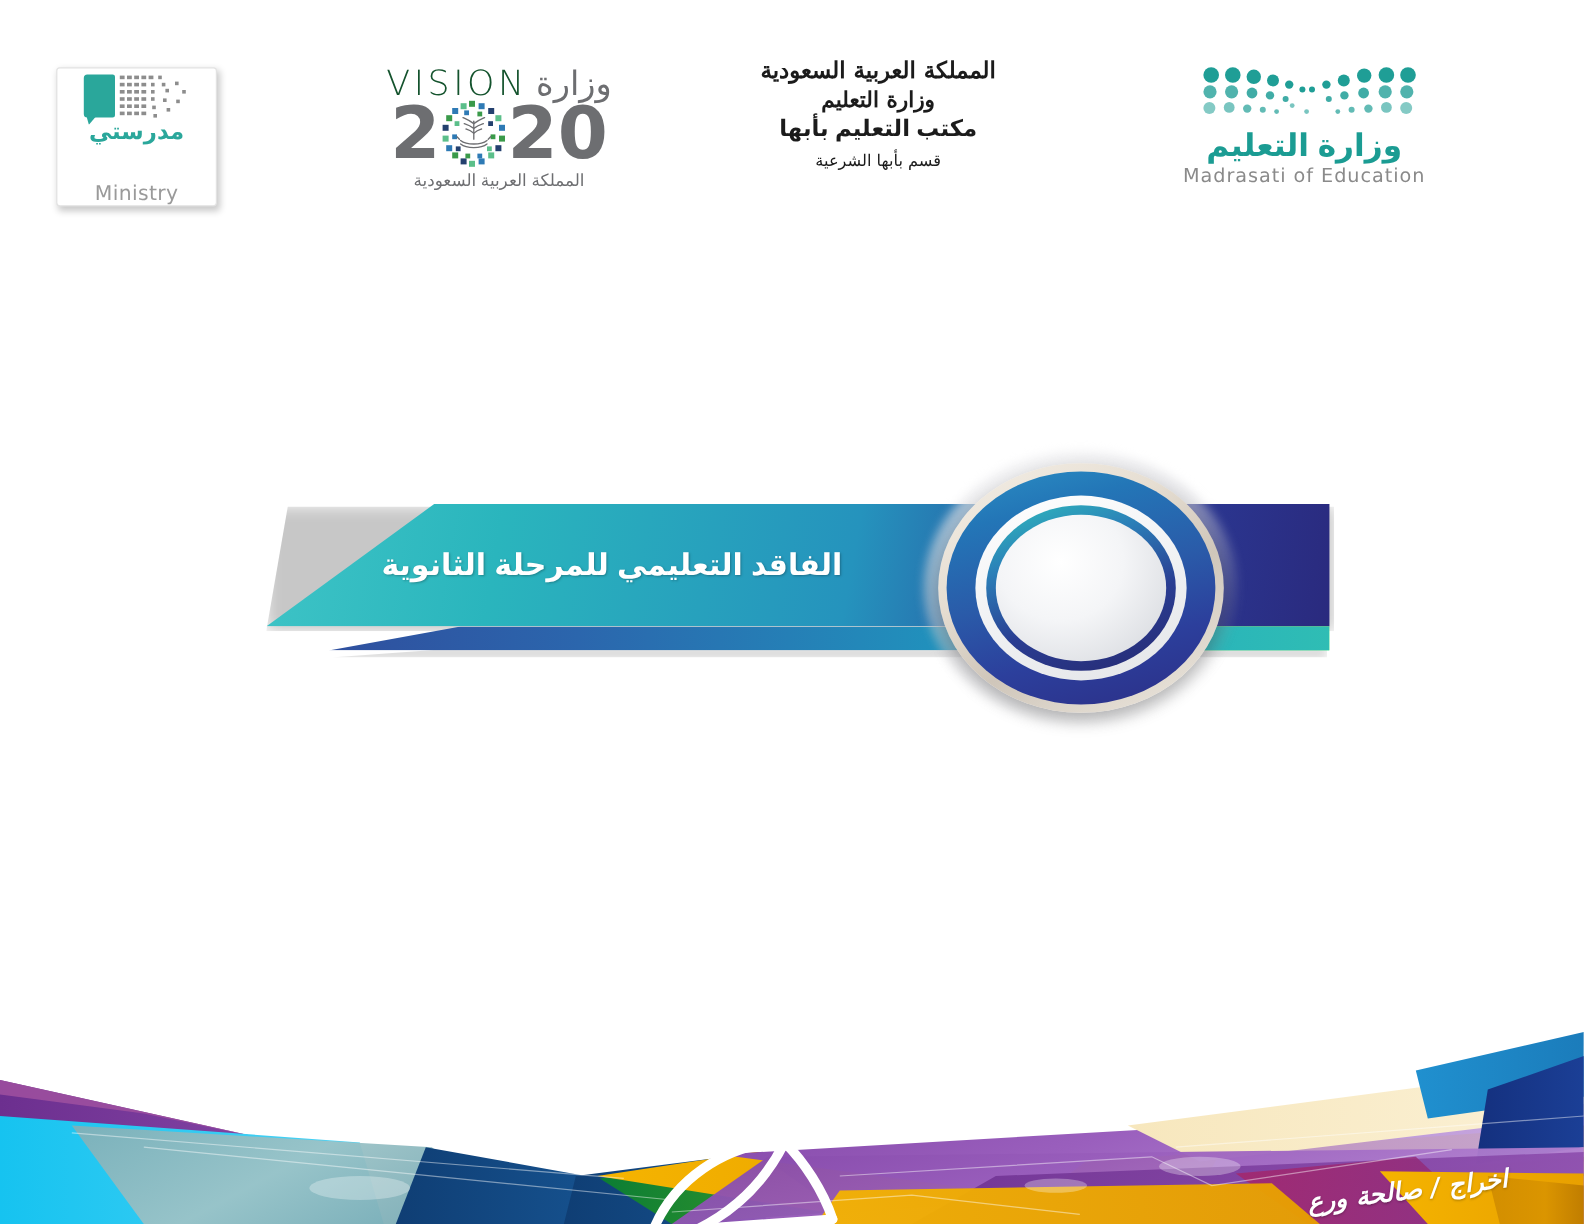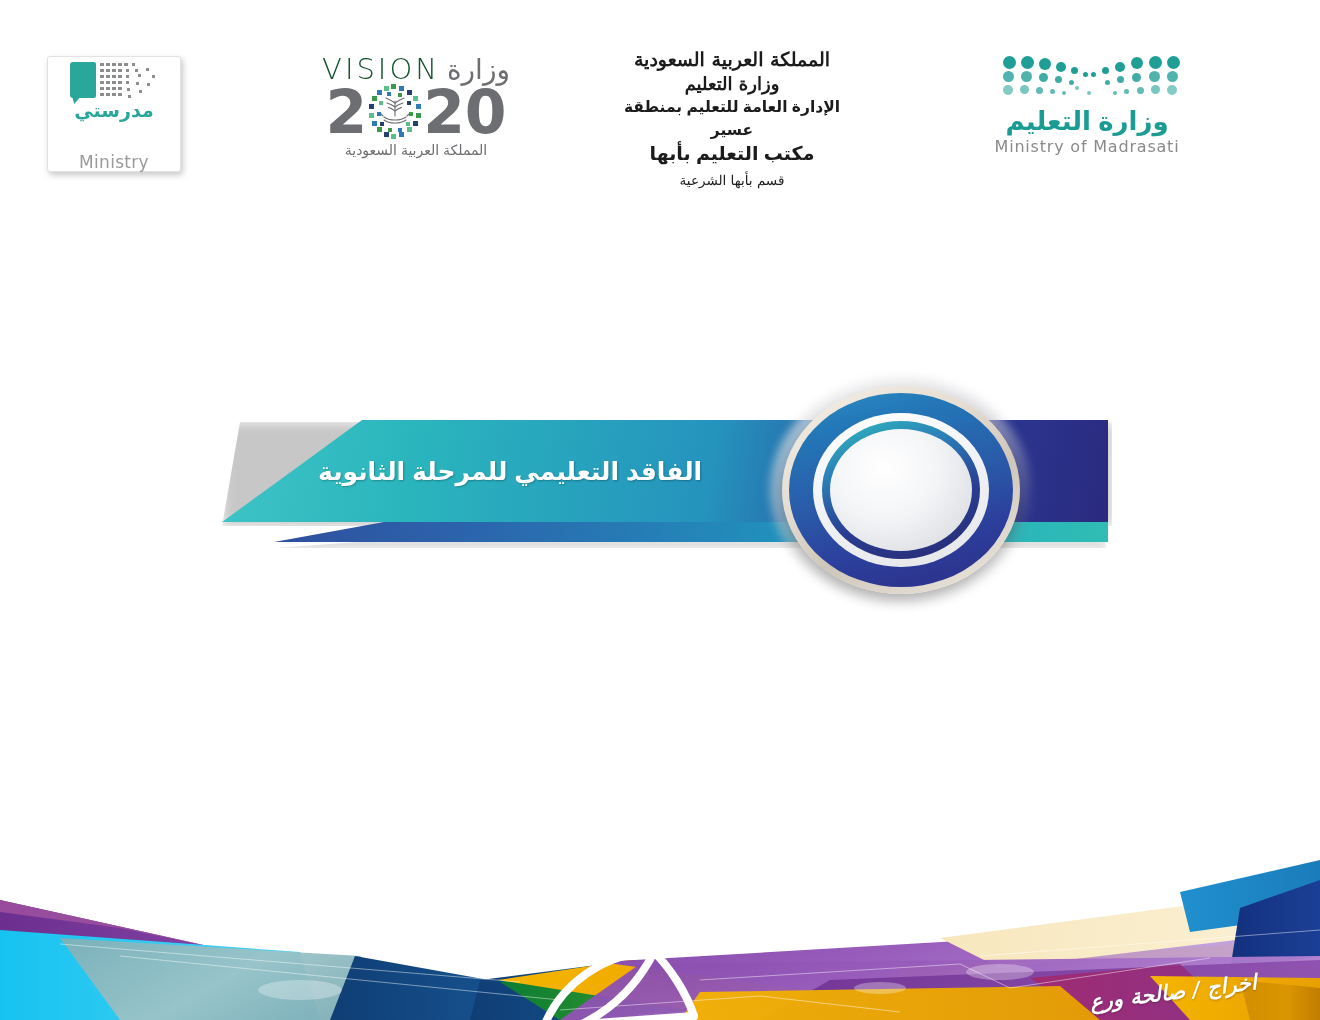--- a/index.html
+++ b/index.html
@@ -275,21 +275,20 @@
         <span class="v-dig">20</span>
       </div>
       <div class="v-row3">
         <div class="v-ar">المملكة العربية السعودية</div>
       </div>
     </div>
 
     <div class="moe-text">
       <div class="moe-calig1">المملكة العربية السعودية</div>
       <div class="moe-calig2">وزارة التعليم</div>
-      <div class="moe-l3">الإدارة العامة للتعليم بمنطقة عسير</div>
       <div class="moe-l4">مكتب التعليم بأبها</div>
       <div class="moe-l5">قسم بأبها الشرعية</div>
     </div>
 
     <div class="moe-logo">
       <div class="moe-dots">
         <i style="left:16px;top:2px;width:13px;height:13px;opacity:1;"></i>
         <i style="left:34px;top:2px;width:13px;height:13px;opacity:1;"></i>
         <i style="left:52px;top:4px;width:12px;height:12px;opacity:1;"></i>
         <i style="left:69px;top:8px;width:10px;height:10px;opacity:1;"></i>
@@ -318,21 +317,21 @@
         <i style="left:180px;top:17px;width:11px;height:11px;opacity:.78;"></i>
         <i style="left:126px;top:37px;width:4px;height:4px;opacity:.7;"></i>
         <i style="left:137px;top:35px;width:5px;height:5px;opacity:.7;"></i>
         <i style="left:150px;top:33px;width:7px;height:7px;opacity:.7;"></i>
         <i style="left:164px;top:31px;width:9px;height:9px;opacity:.6;"></i>
         <i style="left:180px;top:31px;width:10px;height:10px;opacity:.55;"></i>
         <i style="left:88px;top:32px;width:4px;height:4px;opacity:.6;"></i>
         <i style="left:100px;top:37px;width:4px;height:4px;opacity:.6;"></i>
       </div>
       <div class="moe-ar">وزارة التعليم</div>
-      <div class="moe-en">Ministry of Madrasati</div>
+      <div class="moe-en">Madrasati of Education</div>
     </div>
   </div>
 
   <div class="banner">
     <div class="bn-shadow"></div>
     <div class="bn-top-navy"></div>
     <div class="bn-top"></div>
     <div class="bn-bot-shadow"></div>
     <div class="bn-bot-green"></div>
     <div class="bn-bot"></div>

